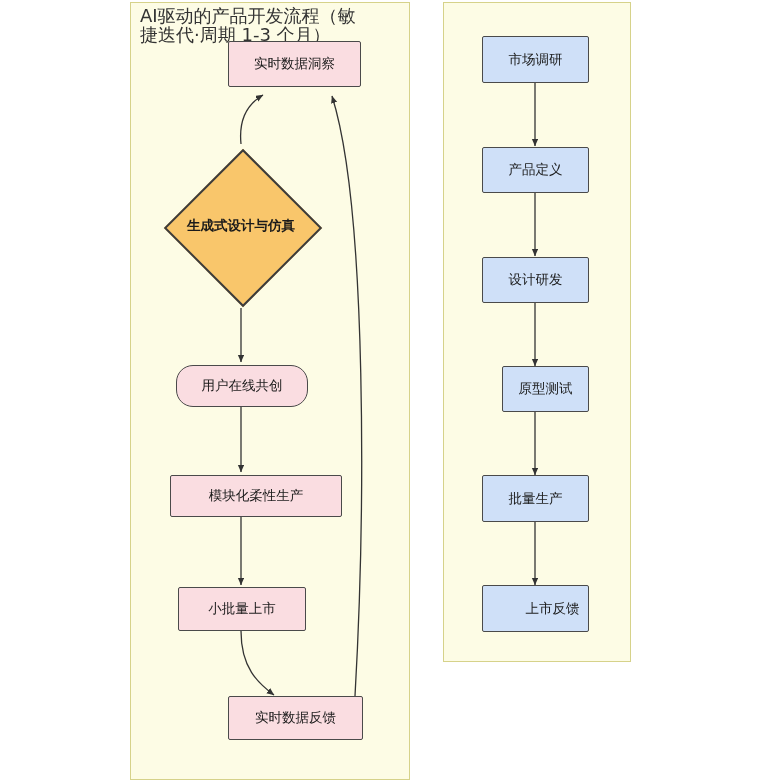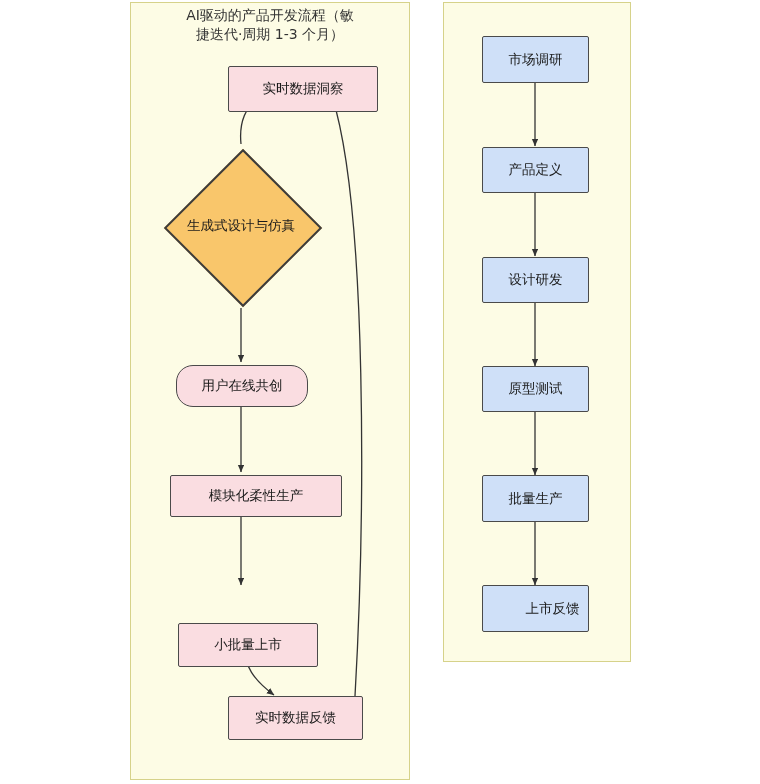--- a/index.html
+++ b/index.html
@@ -15,23 +15,22 @@
     position:absolute;
     background:#fdfce5;
     border:1px solid #d6d28a;
     box-sizing:border-box;
   }
   #panel-left{left:130px;top:2px;width:280px;height:778px;}
   #panel-right{left:443px;top:2px;width:188px;height:660px;}
 
   .panel-title{
     position:absolute;
-    text-align:center;
     color:#333333;
-    font-size:14px;
+    font-size:18px;
     line-height:19px;
     letter-spacing:0px;
     pointer-events:none;
     z-index:1;
   }
   #title-left{left:140px;top:6px;width:260px;}
   #title-right{left:448px;top:4px;width:178px;}
 
   .node{
     position:absolute;
@@ -116,55 +115,55 @@
     <path class="edge" marker-end="url(#arrow)" d="M535,303 L535,366"></path>
     <path class="edge" marker-end="url(#arrow)" d="M535,412 L535,475"></path>
     <path class="edge" marker-end="url(#arrow)" d="M535,522 L535,585"></path>
   </svg>
 
   <div class="panel-title" id="title-left">
     <div>AI驱动的产品开发流程（敏</div>
     <div>捷迭代·周期 1-3 个月）</div>
   </div>
 
-  <div class="node rect pink" style="left:228px;top:41px;width:150px;height:46px;margin-top:25px;">
+  <div class="node rect pink" style="left:228px;top:41px;width:133px;height:46px;">
     <span>实时数据洞察</span>
   </div>
 
-  <div class="diamond-wrap" style="left:163px;top:148px;width:156px;height:156px;">
+  <div class="diamond-wrap" style="left:163px;top:148px;width:156px;height:156px;font-weight:bold;">
     <div class="diamond-shape"></div>
     <span class="diamond-label">生成式设计与仿真</span>
   </div>
 
   <div class="node rect pink" style="left:176px;top:365px;width:132px;height:42px;border-radius:17px;">
     <span>用户在线共创</span>
   </div>
 
   <div class="node rect pink" style="left:170px;top:475px;width:172px;height:42px;">
     <span>模块化柔性生产</span>
   </div>
 
-  <div class="node rect pink" style="left:178px;top:587px;width:140px;height:44px;margin-top:36px;">
+  <div class="node rect pink" style="left:178px;top:587px;width:128px;height:44px;">
     <span>小批量上市</span>
   </div>
 
   <div class="node rect pink" style="left:228px;top:696px;width:135px;height:44px;">
     <span>实时数据反馈</span>
   </div>
 
   <div class="node rect blue" style="left:482px;top:36px;width:107px;height:47px;">
     <span>市场调研</span>
   </div>
   <div class="node rect blue" style="left:482px;top:147px;width:107px;height:46px;">
     <span>产品定义</span>
   </div>
   <div class="node rect blue" style="left:482px;top:257px;width:107px;height:46px;">
     <span>设计研发</span>
   </div>
-  <div class="node rect blue" style="left:482px;top:366px;width:107px;height:46px;">
+  <div class="node rect blue" style="left:502px;top:366px;width:87px;height:46px;">
     <span>原型测试</span>
   </div>
   <div class="node rect blue" style="left:482px;top:475px;width:107px;height:47px;">
     <span>批量生产</span>
   </div>
   <div class="node rect blue" style="left:482px;top:585px;width:107px;height:47px;padding-left:34px;">
     <span>上市反馈</span>
   </div>
 
 </div>

